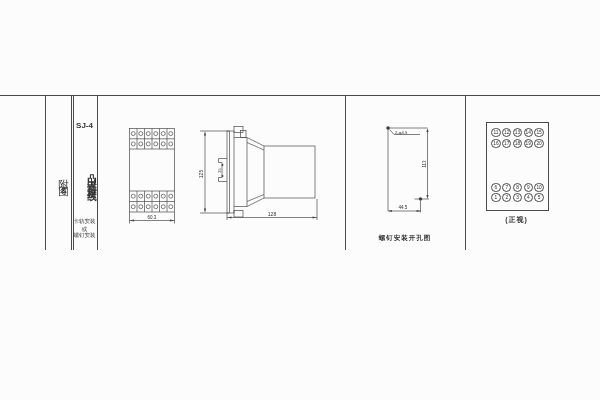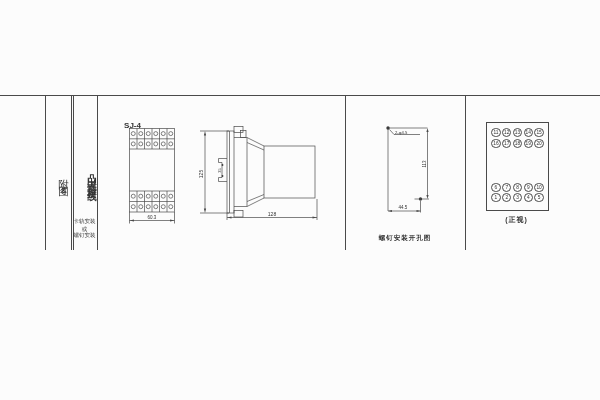--- a/index.html
+++ b/index.html
@@ -45,21 +45,21 @@
 <div class="vline" style="left:70.5px;top:95px;height:155px;"></div>
 <div class="vline" style="left:73px;top:95px;height:155px;"></div>
 <div class="vline" style="left:97px;top:95px;height:155px;"></div>
 <div class="vline" style="left:345px;top:95px;height:155px;"></div>
 <div class="vline" style="left:465px;top:95px;height:155px;"></div>
 
 <div class="abs vtext" style="left:45px;top:156px;width:26px;height:62px;font-size:10.5px;letter-spacing:7px;">
   <span>附图4</span>
 </div>
 
-<div class="abs ctext" style="left:71px;top:121px;width:27px;font-size:8px;font-weight:bold;padding-left:48px;">SJ-4</div>
+<div class="abs ctext" style="left:71px;top:121px;width:27px;font-size:8px;font-weight:bold;">SJ-4</div>
 
 <div class="abs vtext" style="left:71px;top:136px;width:27px;height:80px;font-size:9.5px;letter-spacing:3.5px;font-weight:bold;">
   <span>凸出式前接线</span>
 </div>
 
 <div class="abs ctext" style="left:71px;top:218px;width:27px;font-size:5.5px;">卡轨安装</div>
 <div class="abs ctext" style="left:71px;top:225.5px;width:27px;font-size:5.5px;">或</div>
 <div class="abs ctext" style="left:71px;top:232px;width:27px;font-size:5.5px;">螺钉安装</div>
 
 <svg style="left:125px;top:124px;" width="56" height="104" viewBox="0 0 56 104">

